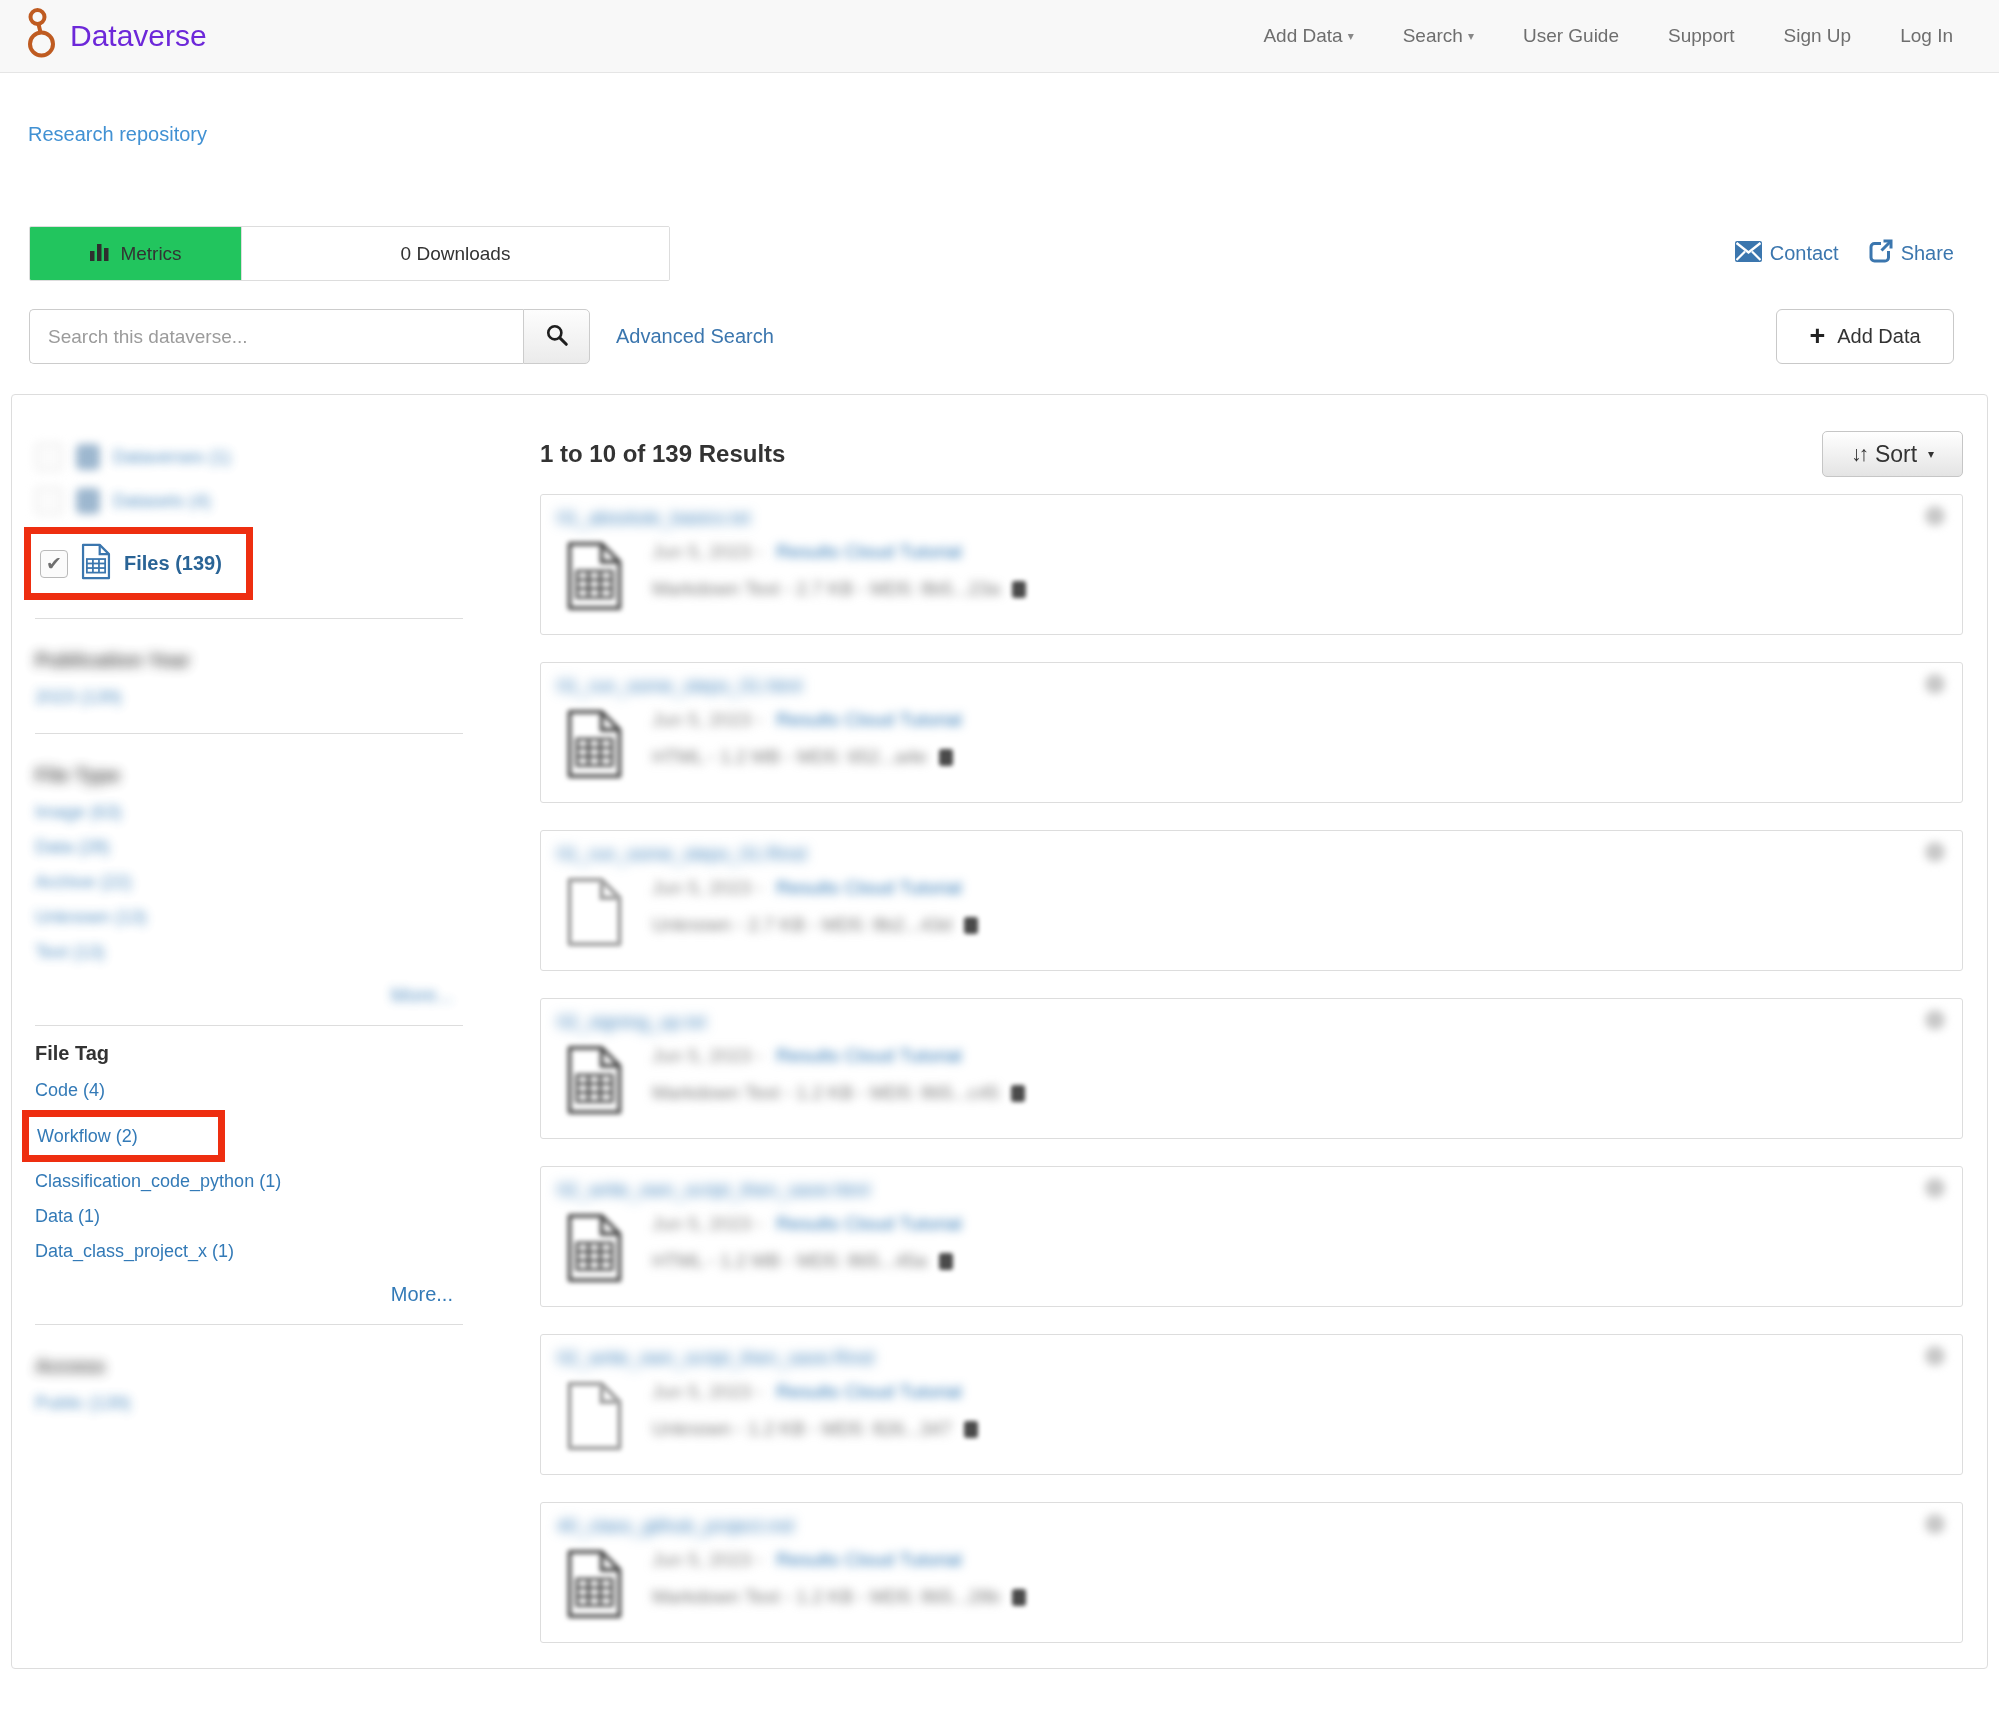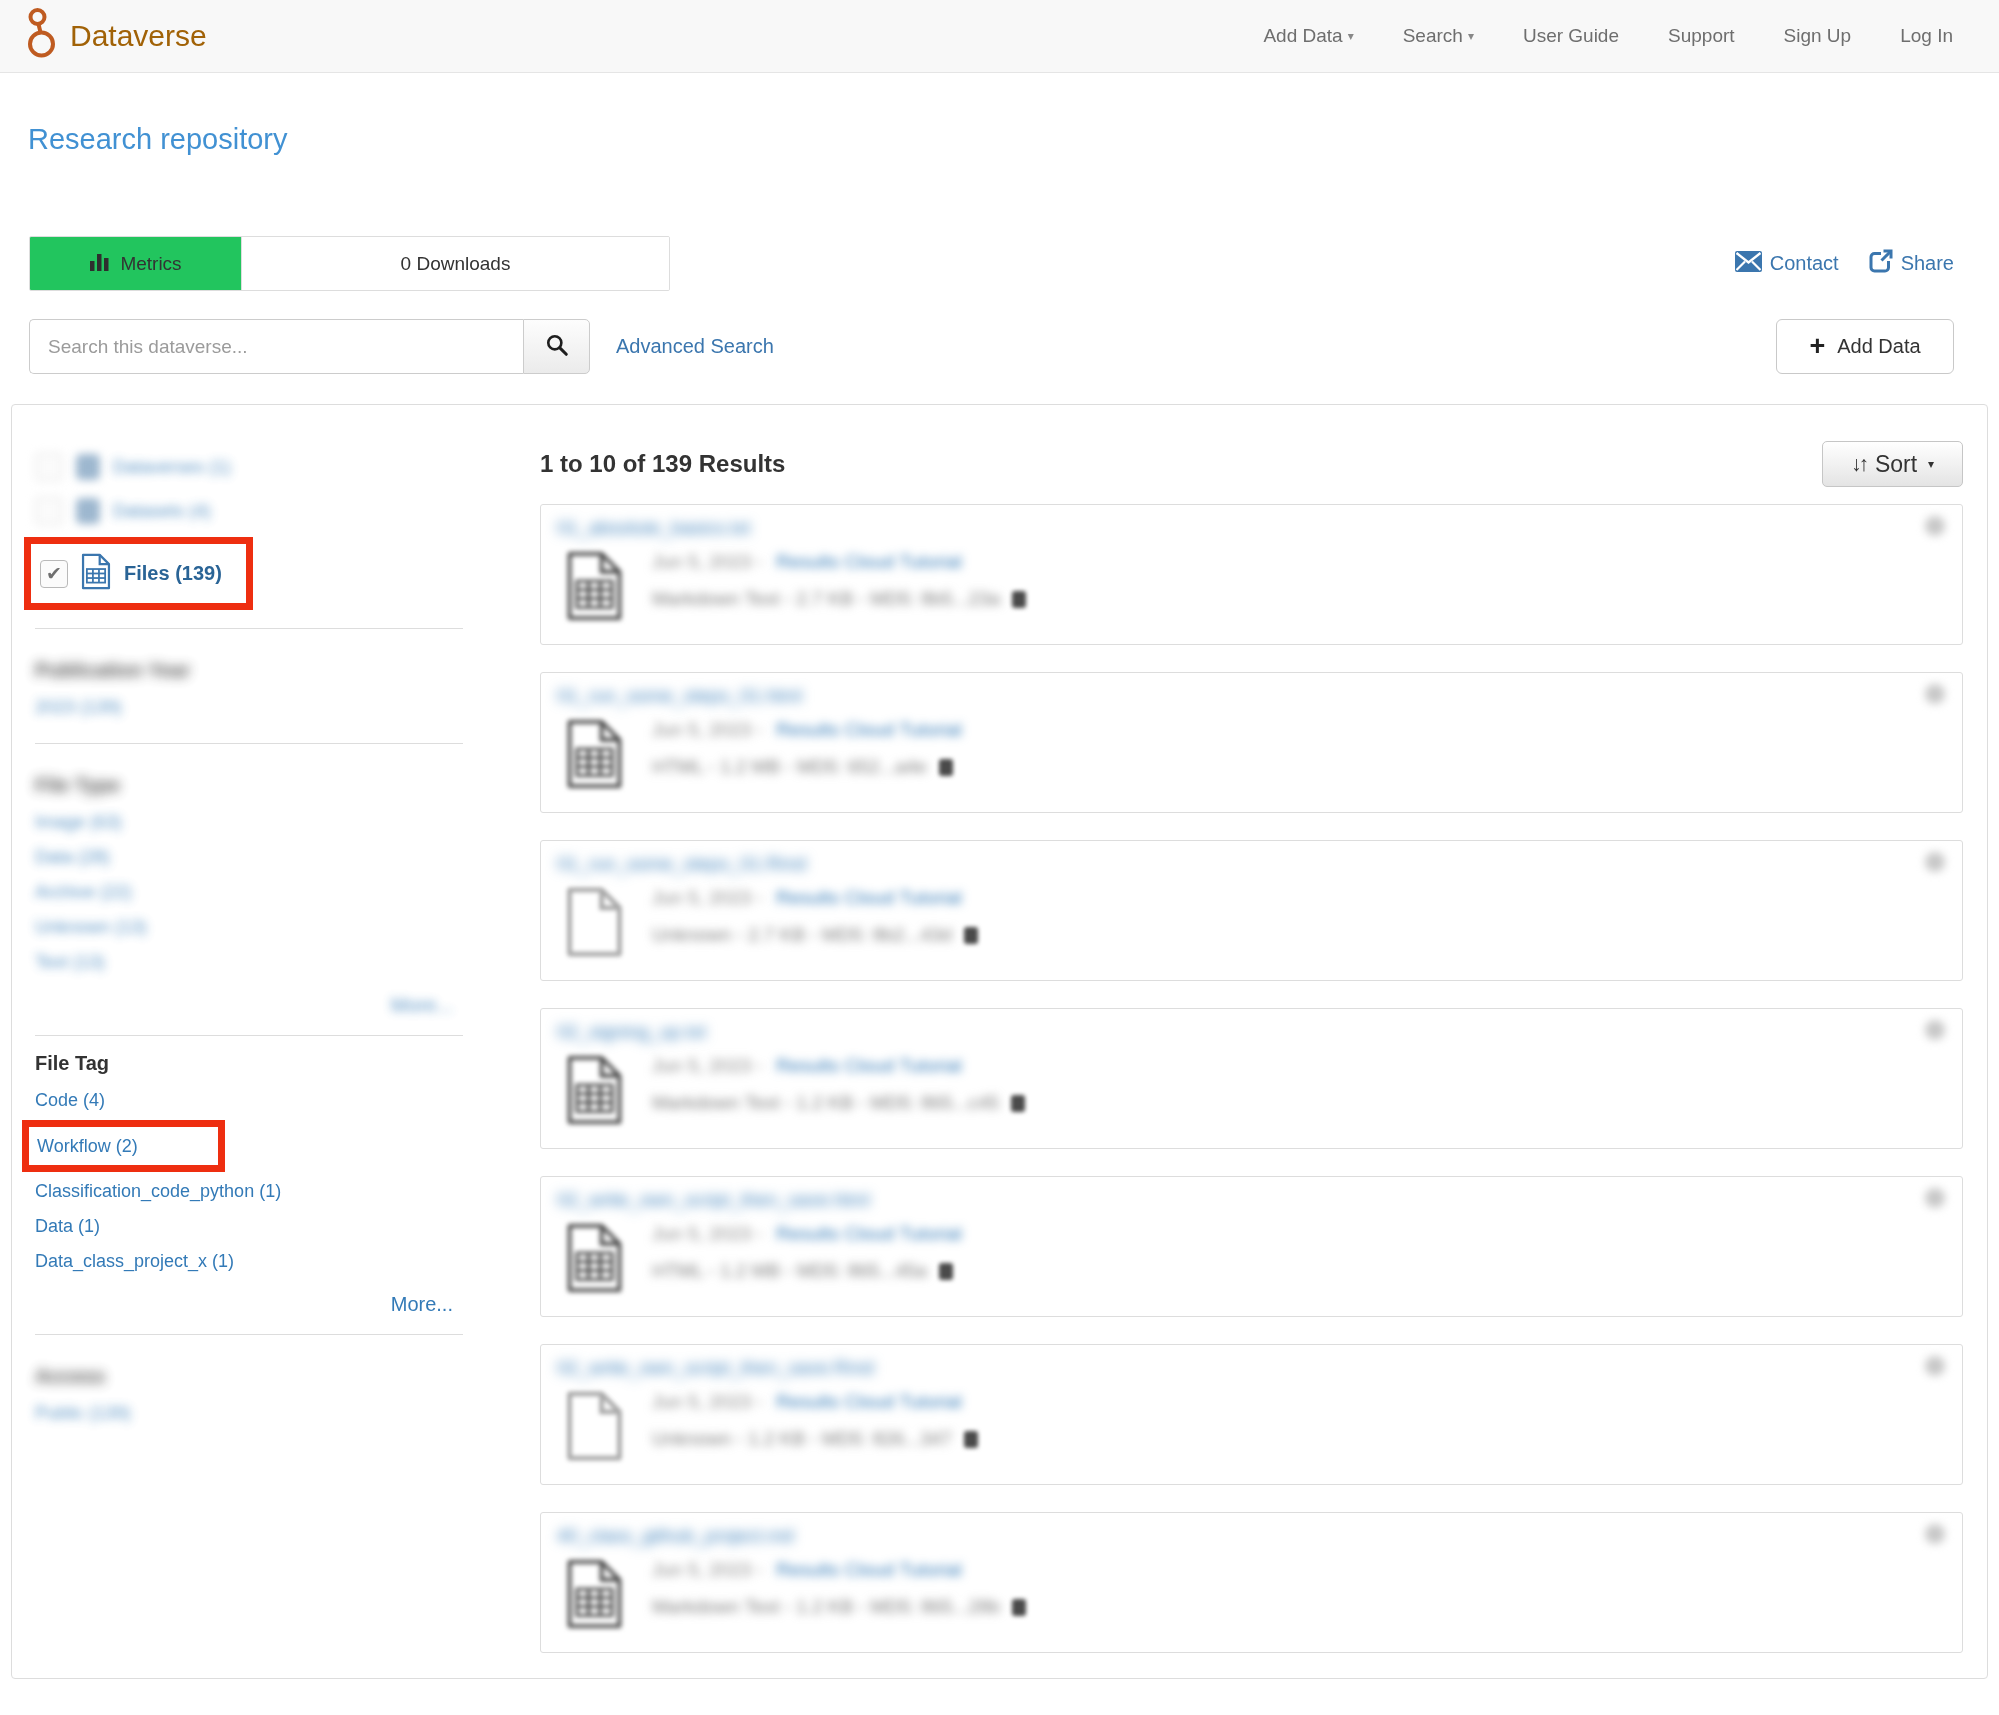--- a/index.html
+++ b/index.html
@@ -6,26 +6,26 @@
   body {
     width: 1999px; height: 1715px; overflow: hidden; position: relative;
     background: #fff; font-family: "Liberation Sans", sans-serif; color: #333;
   }
   
   .topnav {
     height: 73px; background: #f8f8f8; border-bottom: 1px solid #e5e5e5;
     display: flex; align-items: center;
   }
   .brand { display: flex; align-items: center; gap: 10px; margin-left: 24px; }
-  .brand-name { font-size: 30px; color: #a16207; font-weight: 500; }
+  .brand-name { font-size: 30px; color: #6d28d9; font-weight: 500; }
   .nav-items { margin-left: auto; margin-right: 46px; display: flex; gap: 49px; }
   .nav-item { font-size: 19px; color: #6e6e6e; cursor: pointer; white-space: nowrap; }
   .nav-item .caret { font-size: 12px; color: #888; margin-left: 5px; vertical-align: 2px; }
   
-  .page-title { margin: 50px 0 0 28px; font-size: 29px; font-weight: 500; color: #4191d3; }
+  .page-title { margin: 50px 0 0 28px; font-size: 20px; font-weight: 500; color: #4191d3; }
   
   .metrics-row { display: flex; align-items: center; justify-content: space-between; margin: 80px 45px 0 29px; }
   .metrics-box { display: flex; height: 55px; width: 641px; border: 1px solid #ddd; border-radius: 2px; overflow: hidden; }
   .metrics-seg { display: flex; align-items: center; justify-content: center; gap: 10px; font-size: 19px; color: #333; }
   .metrics-label { background: #22c55e; width: 212px; border-right: 1px solid #ddd; }
   .metrics-count { flex: 1; background: #fff; }
   .hdr-links { display: flex; gap: 30px; }
   .hdr-link { display: flex; align-items: center; gap: 8px; font-size: 20px; color: #3b76ae; cursor: pointer; }
   
   .search-row { display: flex; align-items: center; margin: 28px 45px 0 29px; }

